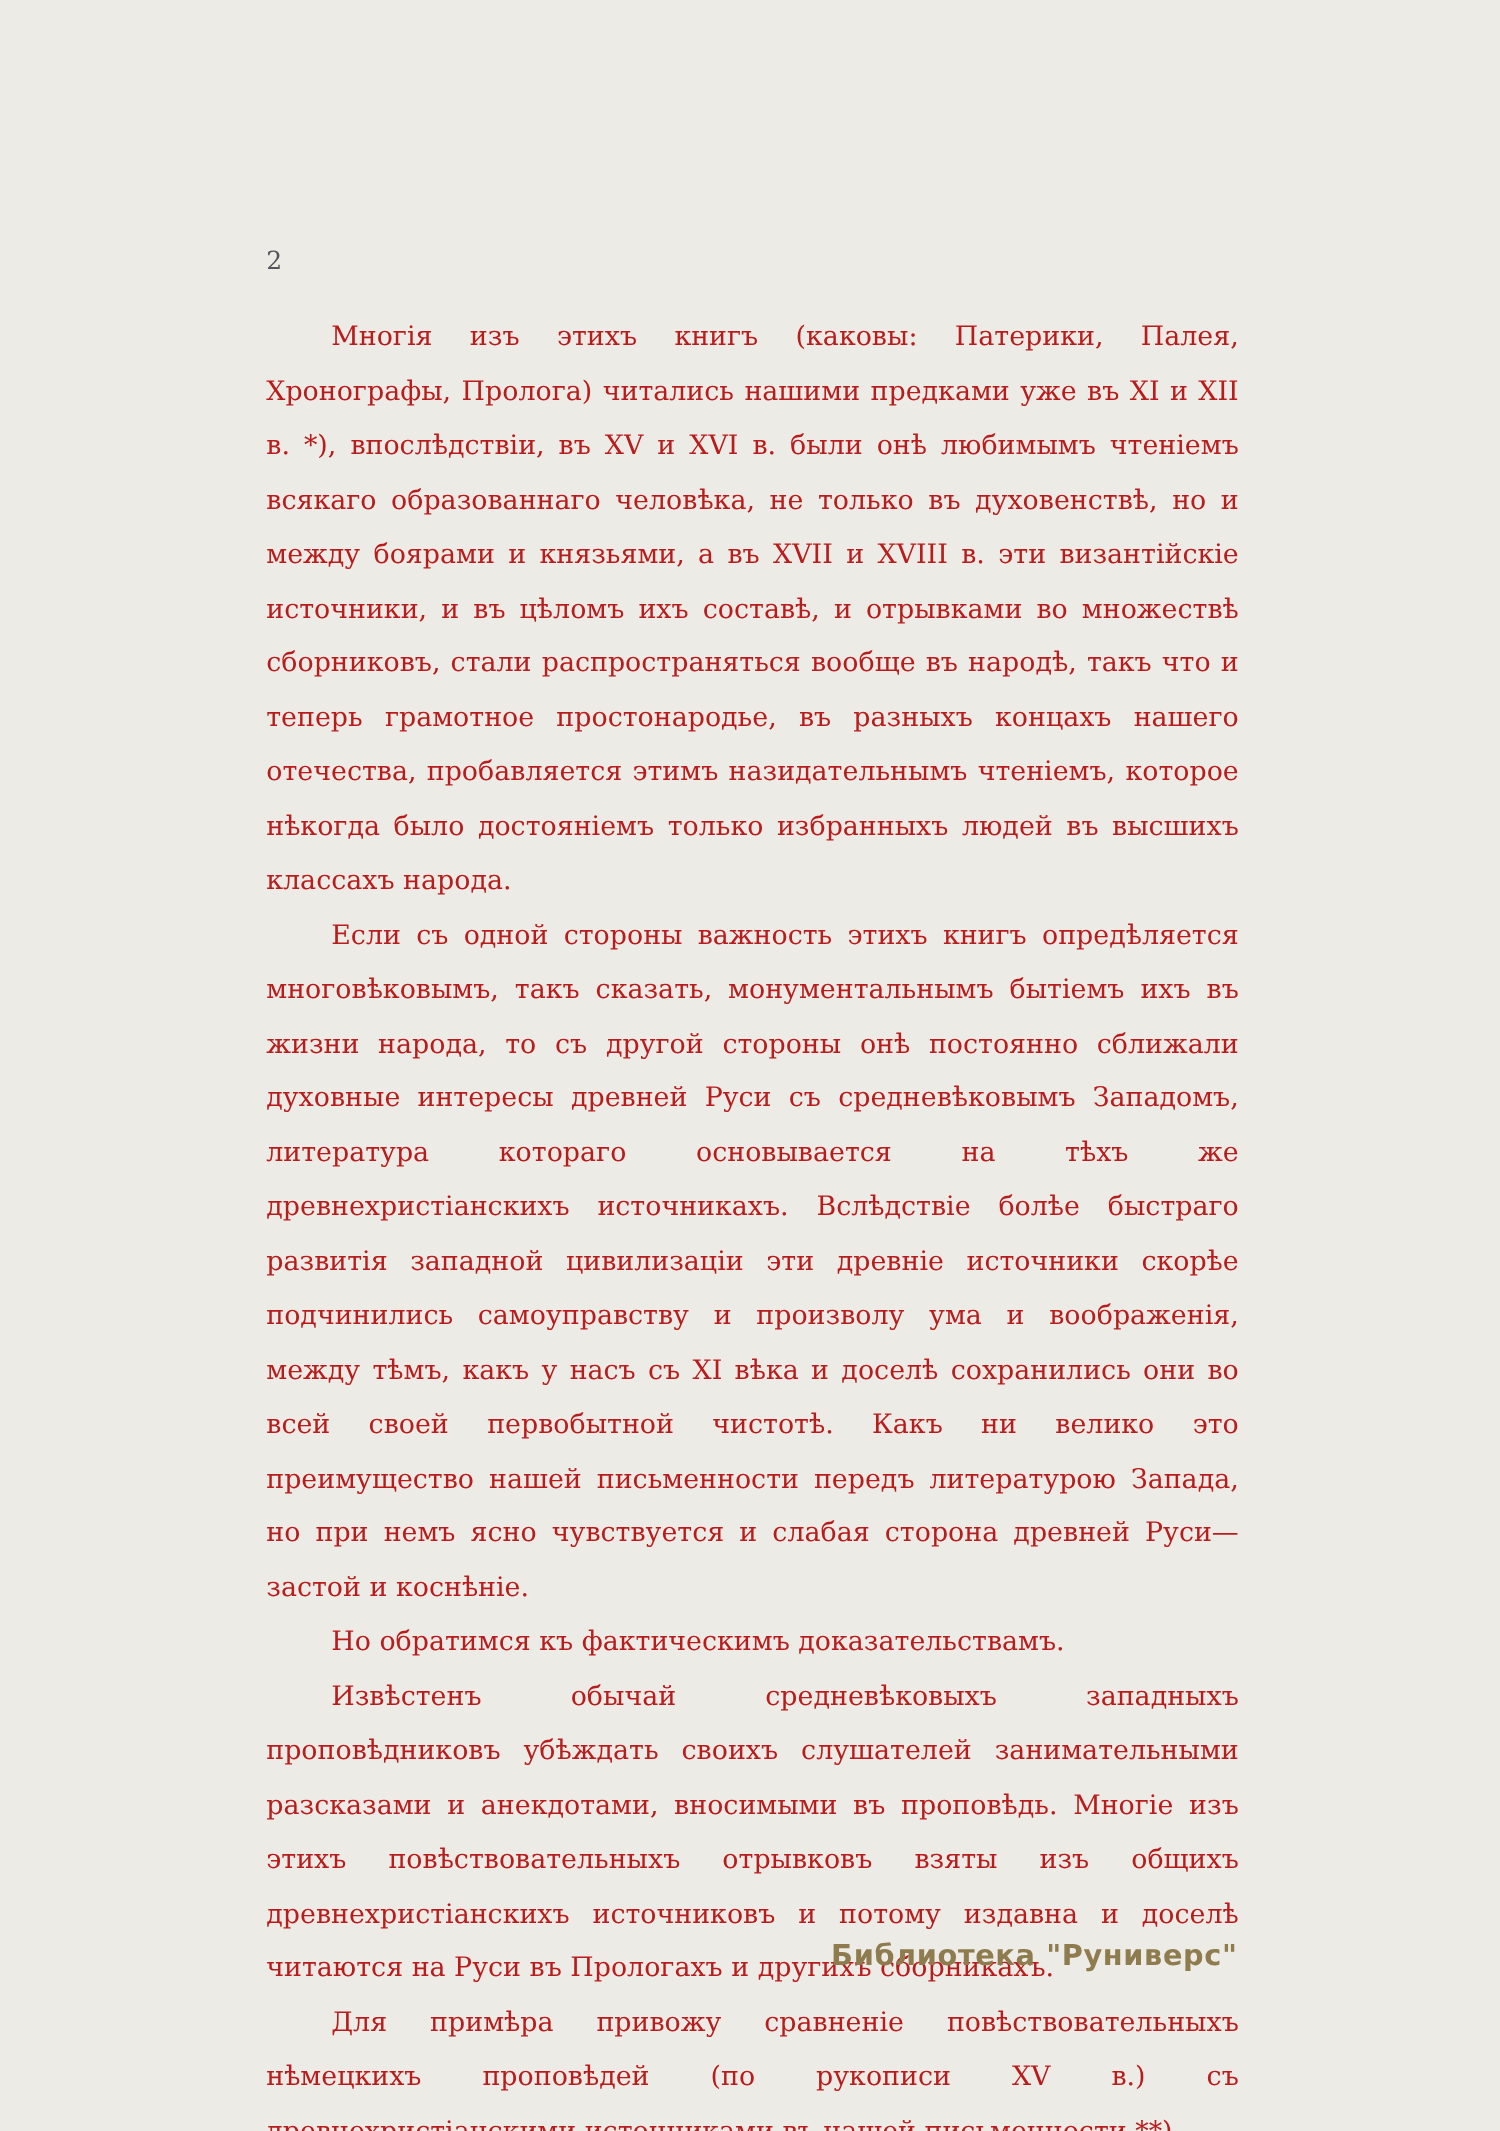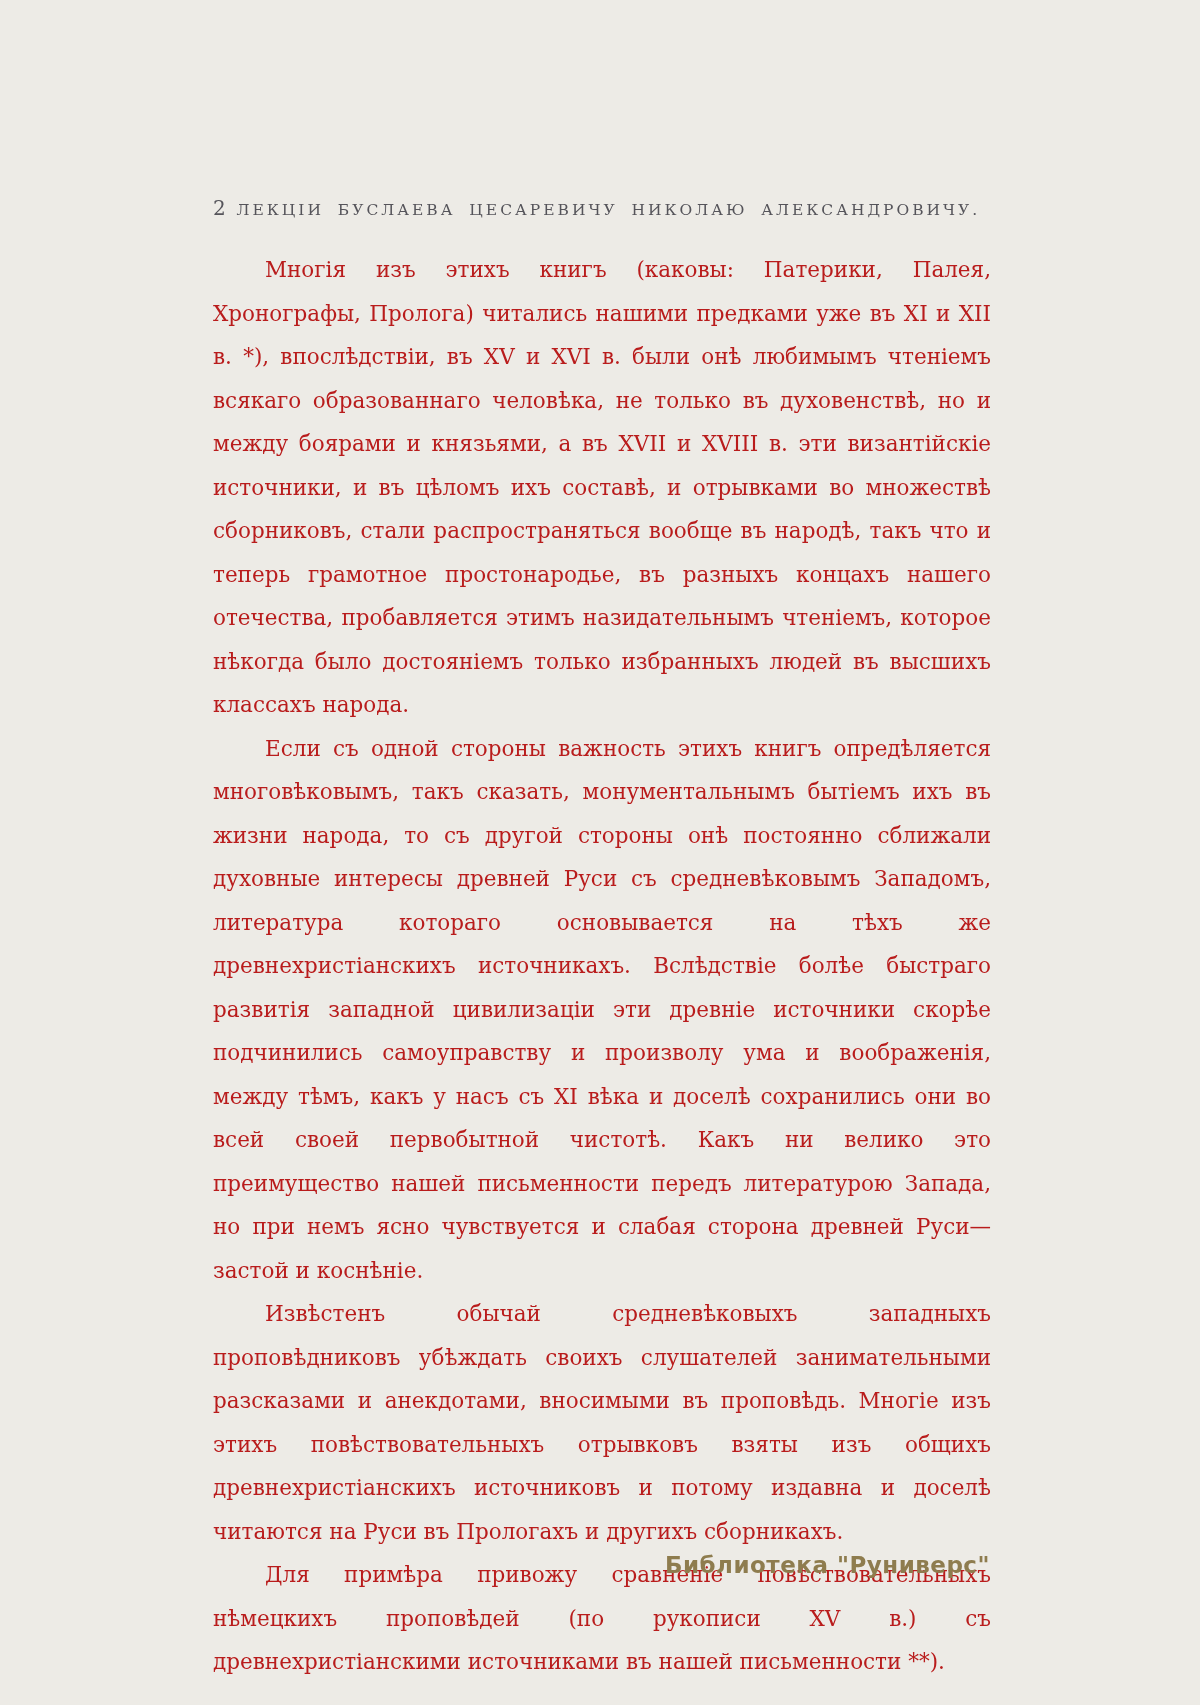--- a/index.html
+++ b/index.html
@@ -61,26 +61,26 @@
   }
 </style>
 </head>
 <body>
 
 <div class="page">
   <div class="content">
 
     <div class="running-head">
       <span class="page-number">2</span>
-      <span class="head-title">ЛЕКЦІИ  БУСЛАЕВА  ЦЕСАРЕВИЧУ  НИКОЛАЮ  АЛЕКСАНДРОВИЧУ.</span>
     </div>
 
     <div class="body-text">
       <p>Многія изъ этихъ книгъ (каковы: Патерики, Палея, Хронографы, Пролога) читались нашими предками уже въ XI и XII в. *), впослѣдствіи, въ XV и XVI в. были онѣ любимымъ чтеніемъ всякаго образованнаго человѣка, не только въ духовенствѣ, но и между боярами и князьями, а въ XVII и XVIII в. эти византійскіе источники, и въ цѣломъ ихъ составѣ, и отрывками во множествѣ сборниковъ, стали распространяться вообще въ народѣ, такъ что и теперь грамотное простонародье, въ разныхъ концахъ нашего отечества, пробавляется этимъ назидательнымъ чтеніемъ, которое нѣкогда было достояніемъ только избранныхъ людей въ высшихъ классахъ народа.</p>
       <p>Если съ одной стороны важность этихъ книгъ опредѣляется многовѣковымъ, такъ сказать, монументальнымъ бытіемъ ихъ въ жизни народа, то съ другой стороны онѣ постоянно сближали духовные интересы древней Руси съ средневѣковымъ Западомъ, литература котораго основывается на тѣхъ же древнехристіанскихъ источникахъ. Вслѣдствіе болѣе быстраго развитія западной цивилизаціи эти древніе источники скорѣе подчинились самоуправству и произволу ума и воображенія, между тѣмъ, какъ у насъ съ XI вѣка и доселѣ сохранились они во всей своей первобытной чистотѣ. Какъ ни велико это преимущество нашей письменности передъ литературою Запада, но при немъ ясно чувствуется и слабая сторона древней Руси— застой и коснѣніе.</p>
+      <p>Но обратимся къ фактическимъ доказательствамъ.</p>
       <p>Извѣстенъ обычай средневѣковыхъ западныхъ проповѣдниковъ убѣждать своихъ слушателей занимательными разсказами и анекдотами, вносимыми въ проповѣдь. Многіе изъ этихъ повѣствовательныхъ отрывковъ взяты изъ общихъ древнехристіанскихъ источниковъ и потому издавна и доселѣ читаются на Руси въ Прологахъ и другихъ сборникахъ.</p>
       <p>Для примѣра привожу сравненіе повѣствовательныхъ нѣмецкихъ проповѣдей (по рукописи XV в.) съ древнехристіанскими источниками въ нашей письменности **).</p>
     </div>
 
   </div>
 
   <div class="watermark">Библиотека "Руниверс"</div>
 </div>
 
 </body></html>

